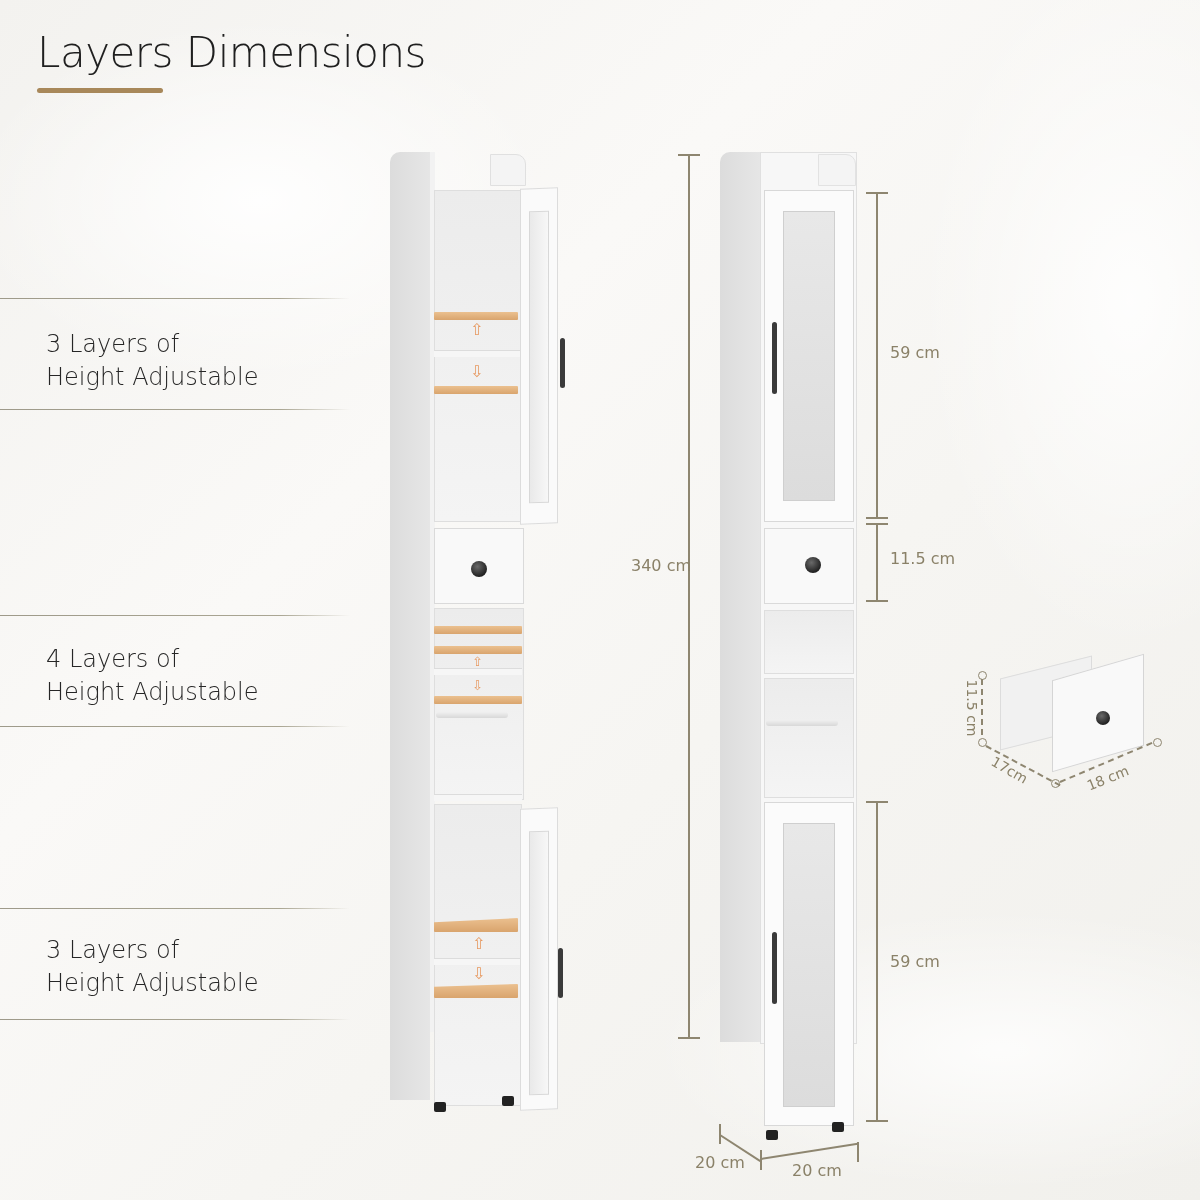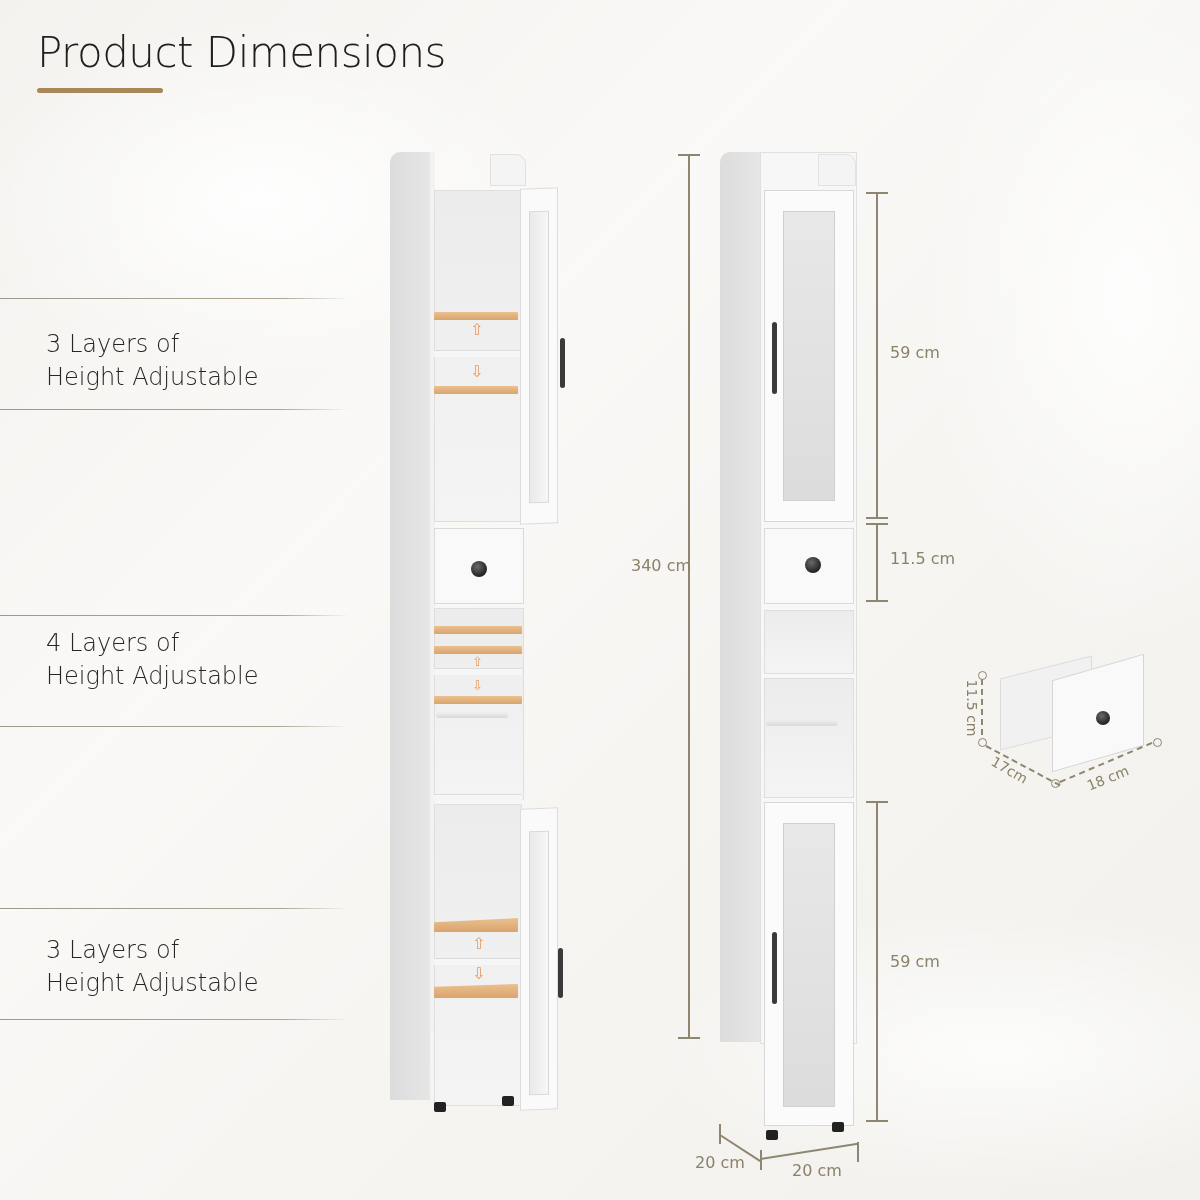--- a/index.html
+++ b/index.html
@@ -68,35 +68,35 @@
 
   
   .dot { position: absolute; width: 7px; height: 7px; border: 1.5px solid #8e8670; border-radius: 50%; background: transparent; }
   .dash { position: absolute; height: 0; border-top: 2px dashed #8e8670; transform-origin: 0 50%; }
 </style>
 </head>
 <body>
 
 <div class="bg-glow"></div>
 
-<div class="title">Product Dimensions</div>
+<div class="title">Layers Dimensions</div>
 <div class="title-underline"></div>
 
 <div class="feature" style="top:298px; height:112px;">
   <div class="rule top"></div>
   <div class="label" style="top:30px;">
     <div>3 Layers of</div>
     <div>Height Adjustable</div>
   </div>
   <div class="rule bottom"></div>
 </div>
 
 <div class="feature" style="top:615px; height:112px;">
   <div class="rule top"></div>
-  <div class="label" style="top:12px;">
+  <div class="label" style="top:28px;">
     <div>4 Layers of</div>
     <div>Height Adjustable</div>
   </div>
   <div class="rule bottom"></div>
 </div>
 
 <div class="feature" style="top:908px; height:112px;">
   <div class="rule top"></div>
   <div class="label" style="top:26px;">
     <div>3 Layers of</div>

